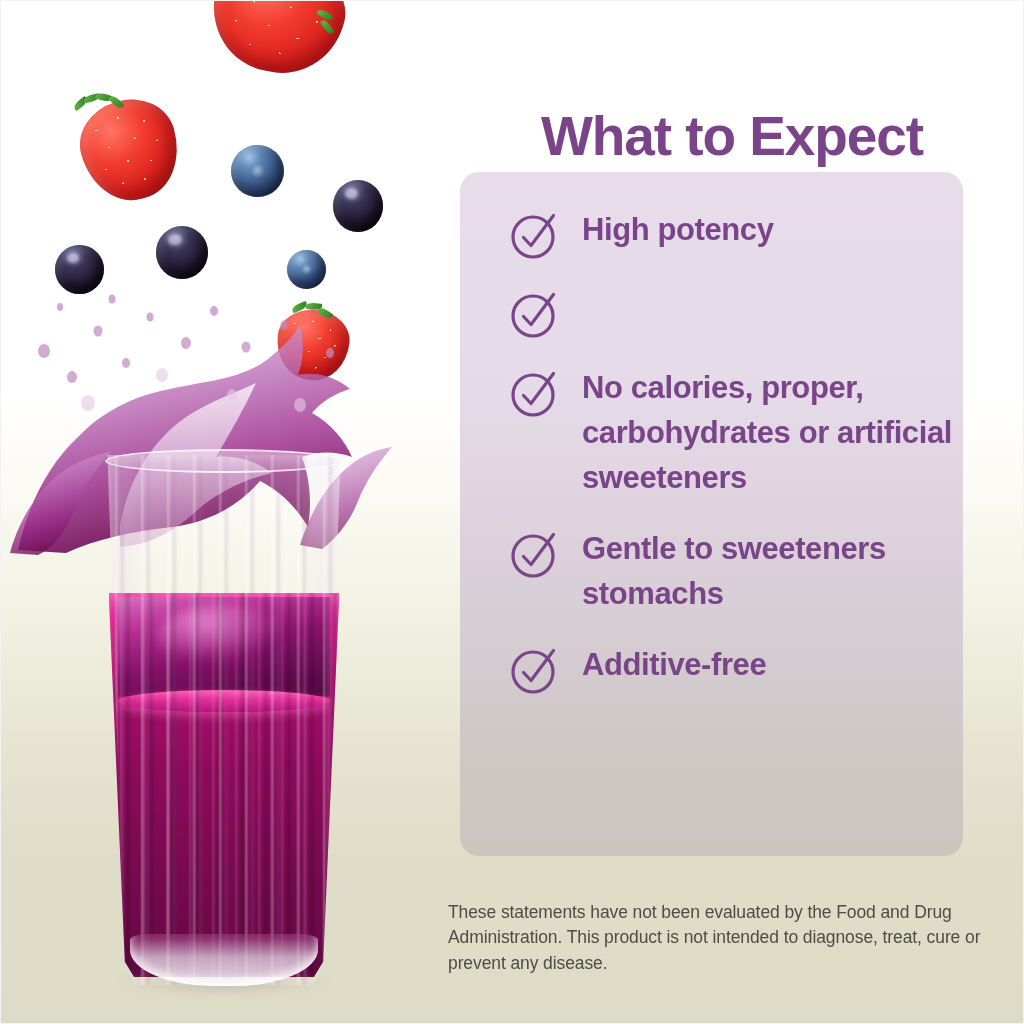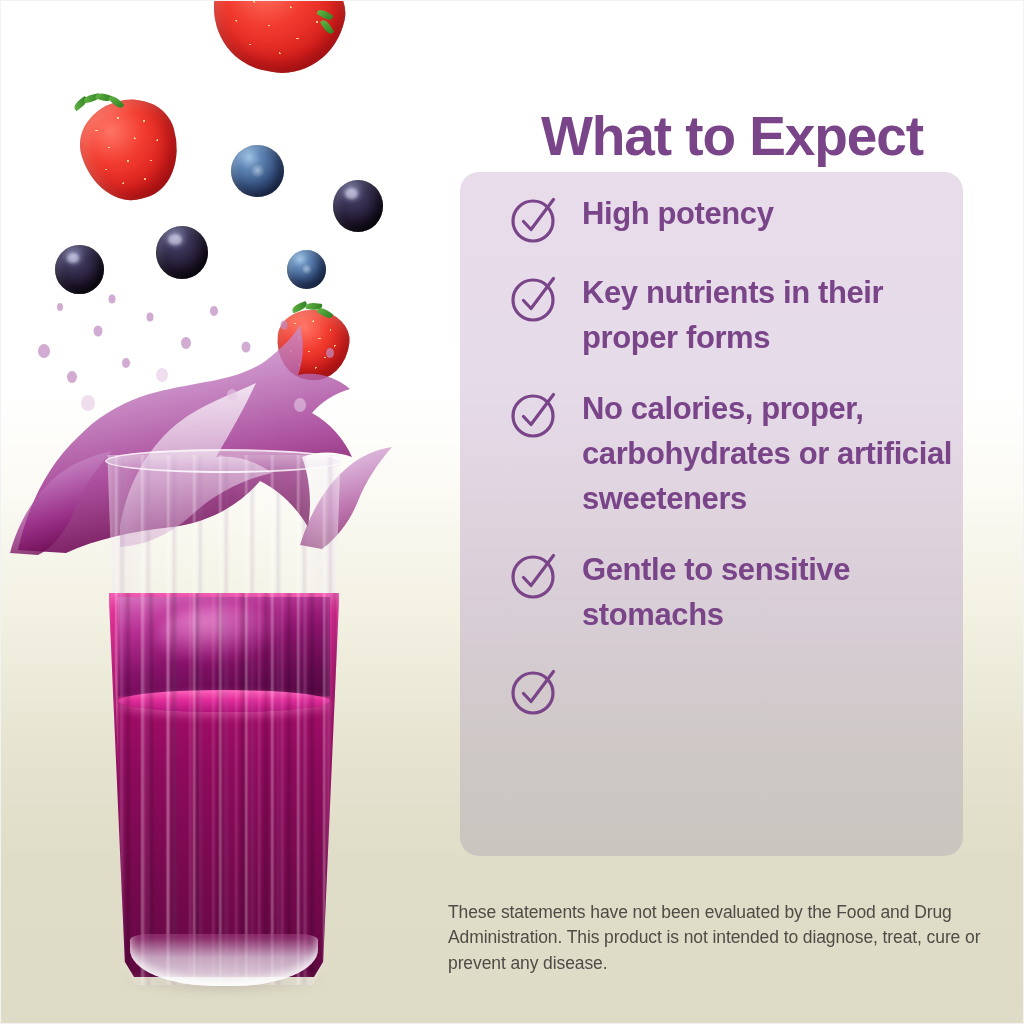--- a/index.html
+++ b/index.html
@@ -274,21 +274,21 @@
         #d4cbd0 72%,
         #cdc7c3 88%,
         #cac5bf 100%);
   }
   #benefits-list {
     position: absolute;
     left: 20px;
     top: 172px;
     width: 540px;
     height: 684px;
-    padding: 20px 0 0 48px;
+    padding: 36px 0 0 48px;
     box-sizing: border-box;
   }
   .benefit {
     display: flex;
     align-items: flex-start;
     margin-bottom: 26px;
   }
   .check-icon {
     flex: 0 0 auto;
     width: 56px;
@@ -431,44 +431,44 @@
           <path d="M15.5 26.5 L23 34.5 L45.5 4.5" fill="none" stroke="#7a4489" stroke-width="3.2" stroke-linecap="round" stroke-linejoin="round"></path>
         </svg>
         <div class="benefit-text">High potency</div>
       </div>
 
       <div class="benefit">
         <svg class="check-icon" viewBox="0 0 56 50">
           <circle cx="25" cy="26" r="20" fill="none" stroke="#7a4489" stroke-width="3.2"></circle>
           <path d="M15.5 26.5 L23 34.5 L45.5 4.5" fill="none" stroke="#7a4489" stroke-width="3.2" stroke-linecap="round" stroke-linejoin="round"></path>
         </svg>
-        <div class="benefit-text">Key nutrients in their proper forms</div>
       </div>
 
       <div class="benefit">
         <svg class="check-icon" viewBox="0 0 56 50">
           <circle cx="25" cy="26" r="20" fill="none" stroke="#7a4489" stroke-width="3.2"></circle>
           <path d="M15.5 26.5 L23 34.5 L45.5 4.5" fill="none" stroke="#7a4489" stroke-width="3.2" stroke-linecap="round" stroke-linejoin="round"></path>
         </svg>
         <div class="benefit-text">No calories, proper, carbohydrates or artificial sweeteners</div>
       </div>
 
       <div class="benefit">
         <svg class="check-icon" viewBox="0 0 56 50">
           <circle cx="25" cy="26" r="20" fill="none" stroke="#7a4489" stroke-width="3.2"></circle>
           <path d="M15.5 26.5 L23 34.5 L45.5 4.5" fill="none" stroke="#7a4489" stroke-width="3.2" stroke-linecap="round" stroke-linejoin="round"></path>
         </svg>
-        <div class="benefit-text">Gentle to sensitive stomachs</div>
+        <div class="benefit-text">Gentle to sweeteners stomachs</div>
       </div>
 
       <div class="benefit">
         <svg class="check-icon" viewBox="0 0 56 50">
           <circle cx="25" cy="26" r="20" fill="none" stroke="#7a4489" stroke-width="3.2"></circle>
           <path d="M15.5 26.5 L23 34.5 L45.5 4.5" fill="none" stroke="#7a4489" stroke-width="3.2" stroke-linecap="round" stroke-linejoin="round"></path>
         </svg>
+        <div class="benefit-text">Additive-free</div>
       </div>
 
     </div>
 
     <div id="disclaimer">These statements have not been evaluated by the Food and Drug Administration. This product is not intended to diagnose, treat, cure or prevent any disease.</div>
   </div>
 
   <div id="frame"></div>
 </div>
 

